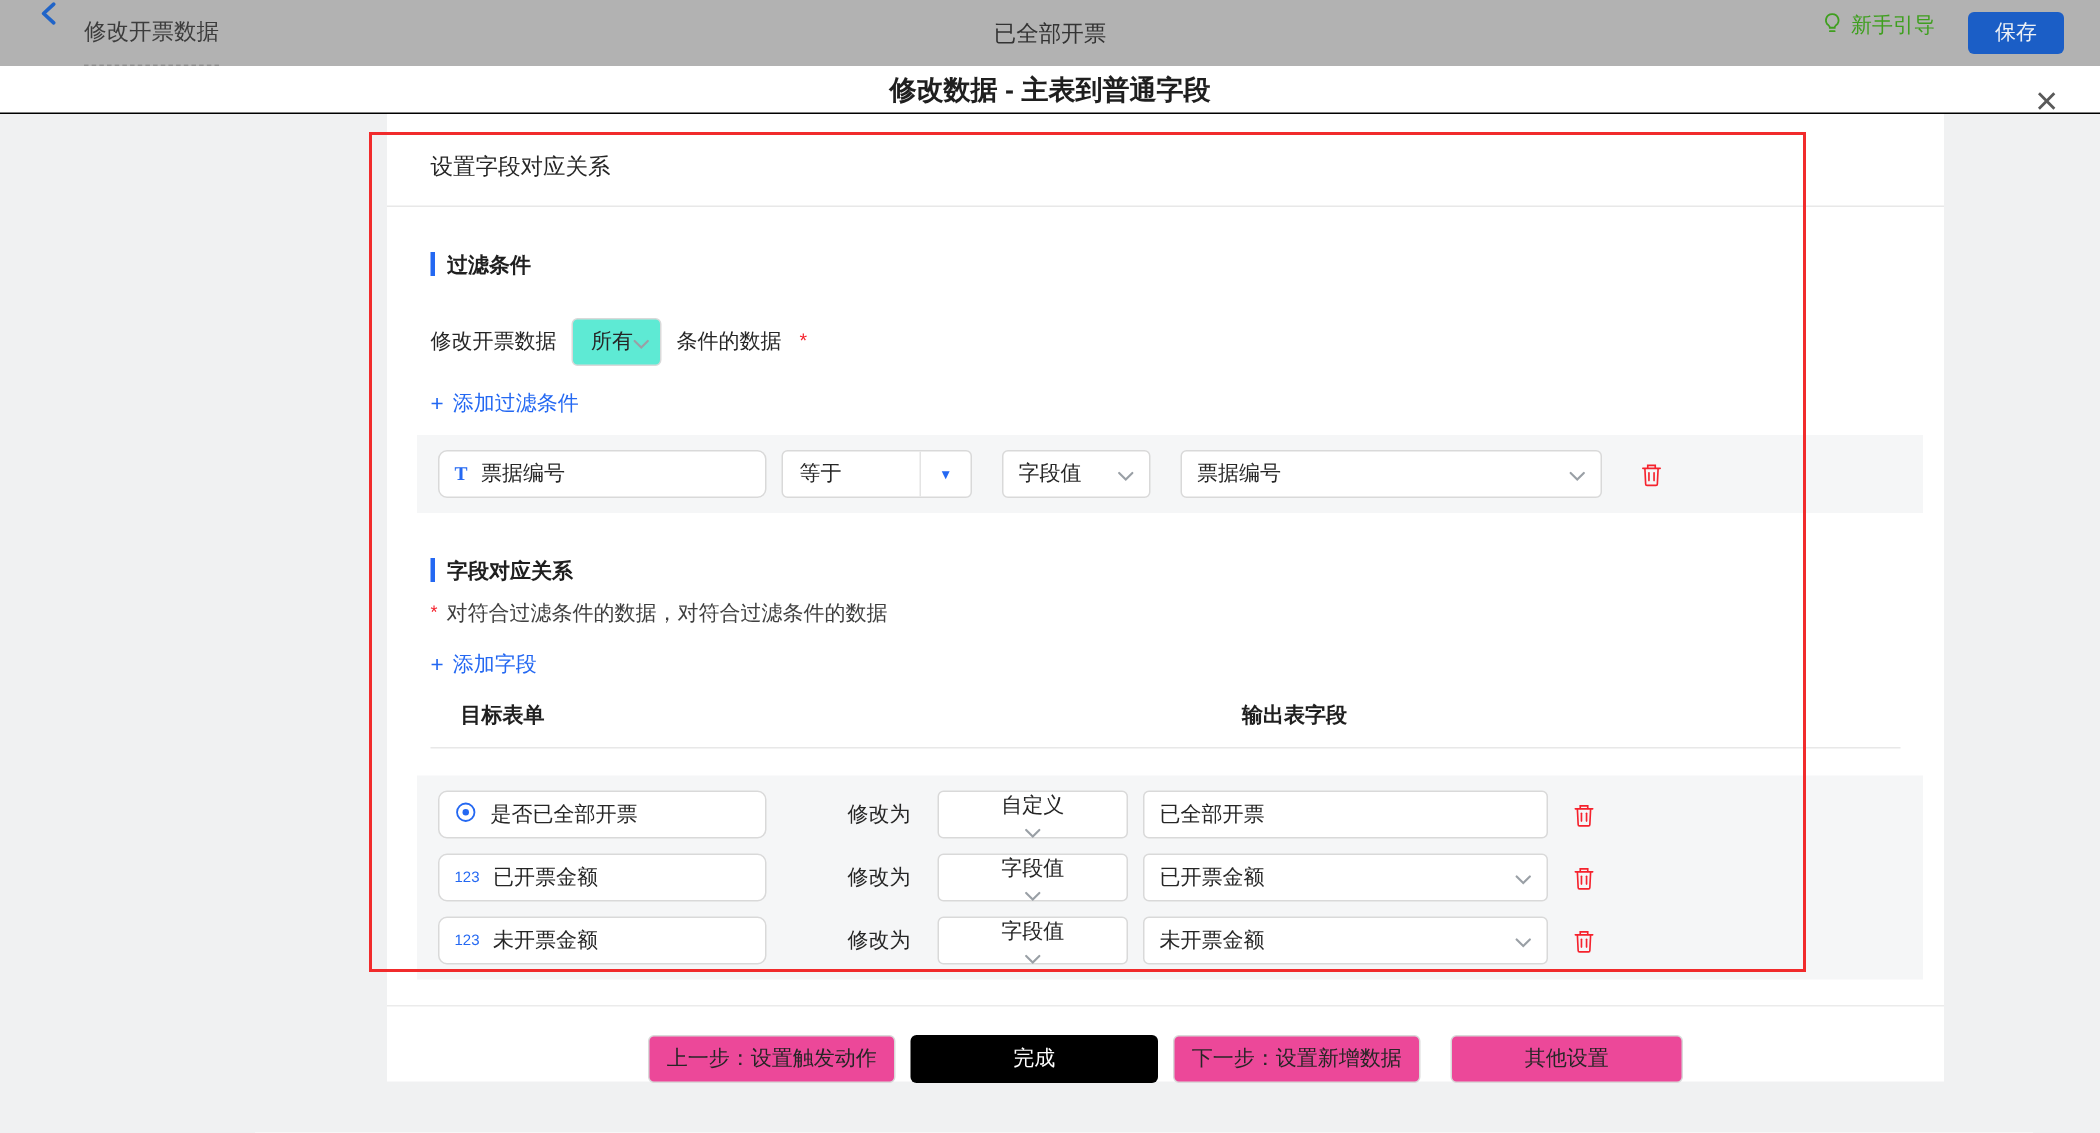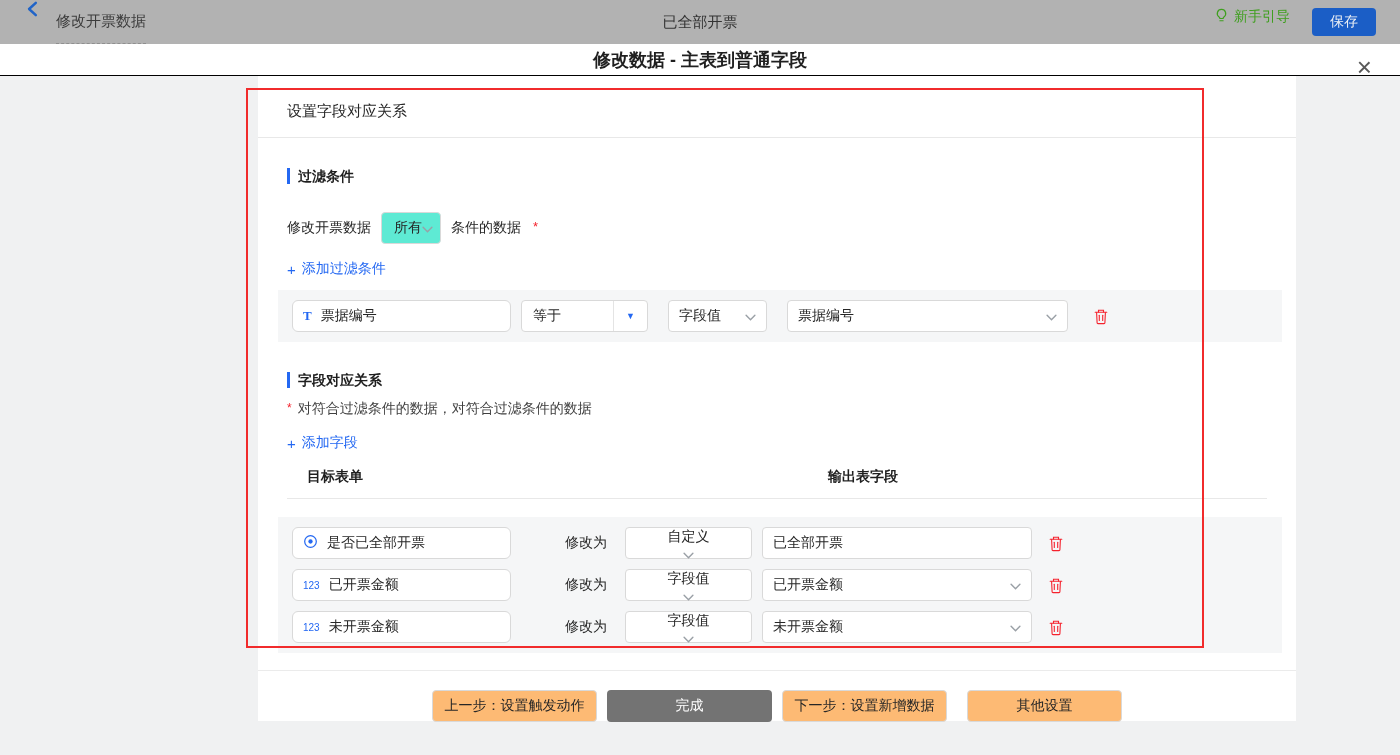--- a/index.html
+++ b/index.html
@@ -74,23 +74,23 @@
   .map-row:last-child { margin-bottom:0; }
   .modify-label { margin-left:54px; width:60px; color:#262626; }
   .mtype-box { width:127px; justify-content:space-between; cursor:pointer;flex-direction:column; }
   .mvalue-box { width:270px; margin-left:10px; justify-content:space-between; }
   .mvalue-input { cursor:text; }
   .map-row .trash { margin-left:16px; }
 
   .footer-divider { margin-top:17px; border:none; border-top:1px solid #ebebeb; }
   .footer { margin-top:19px; display:flex; justify-content:center; gap:10px; }
   .btn { height:32px; border-radius:4px; font-size:14px; font-family:inherit; cursor:pointer;
-    background:#fdba74; border:1px solid #d9d9d9; color:#262626; }
+    background:#ec4899; border:1px solid #d9d9d9; color:#262626; }
   .btn-prev { width:165px; }
-  .btn-done { width:165px; background:#737373; border:none; color:#fff; }
+  .btn-done { width:165px; background:#000000; border:none; color:#fff; }
   .btn-next { width:165px; }
   .btn-other { width:155px; margin-left:10px; }
 </style>
 </head>
 <body>
 
 <div class="topbar">
   <div class="tb-left">
     <span class="back-btn">
       <span>

